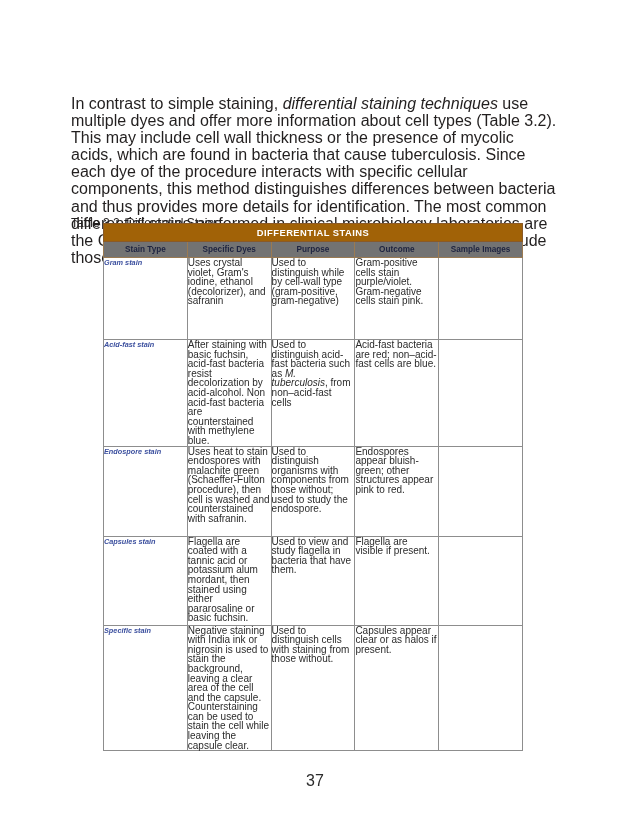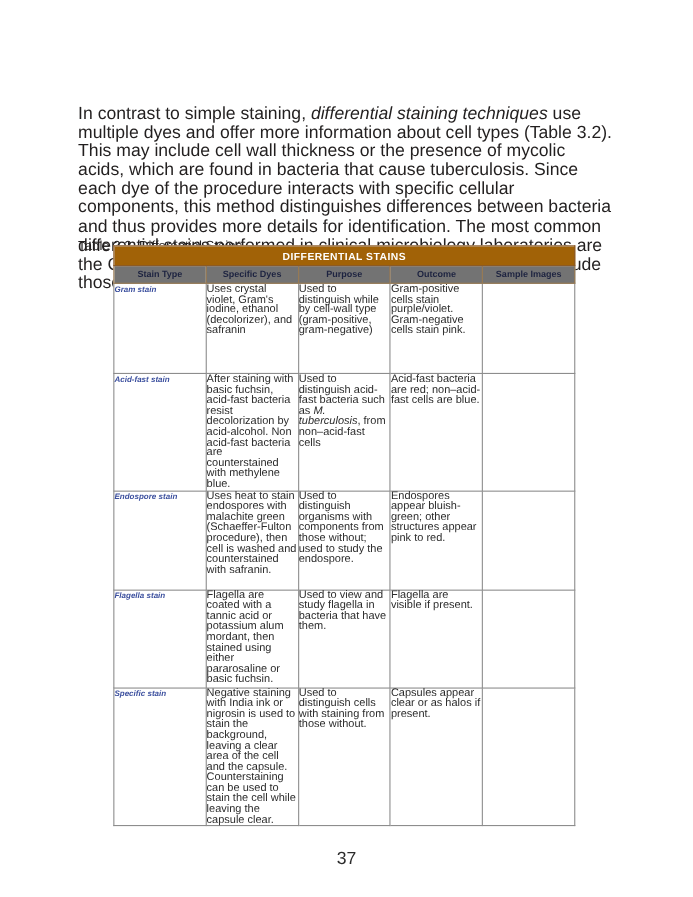--- a/index.html
+++ b/index.html
@@ -270,21 +270,21 @@
         <td class="cell-name">Endospore stain</td>
         <td class="cell">Uses heat to stain endospores with malachite green (Schaeffer-Fulton procedure), then cell is washed and counterstained with safranin.</td>
         <td class="cell">Used to distinguish organisms with components from those without; used to study the endospore.</td>
         <td class="cell">Endospores appear bluish-green; other structures appear pink to red.</td>
         <td class="img-cell">
           <span class="micro micro-endospore"></span>
         </td>
       </tr>
 
       <tr style="height:89px">
-        <td class="cell-name">Flagella stain</td>
+        <td class="cell-name">Capsules stain</td>
         <td class="cell">Flagella are coated with a tannic acid or potassium alum mordant, then stained using either pararosaline or basic fuchsin.</td>
         <td class="cell">Used to view and study flagella in bacteria that have them.</td>
         <td class="cell">Flagella are visible if present.</td>
         <td class="img-cell">
           <span class="micro micro-flagella"></span>
         </td>
       </tr>
 
       <tr style="height:112px">
         <td class="cell-name">Specific stain</td>

